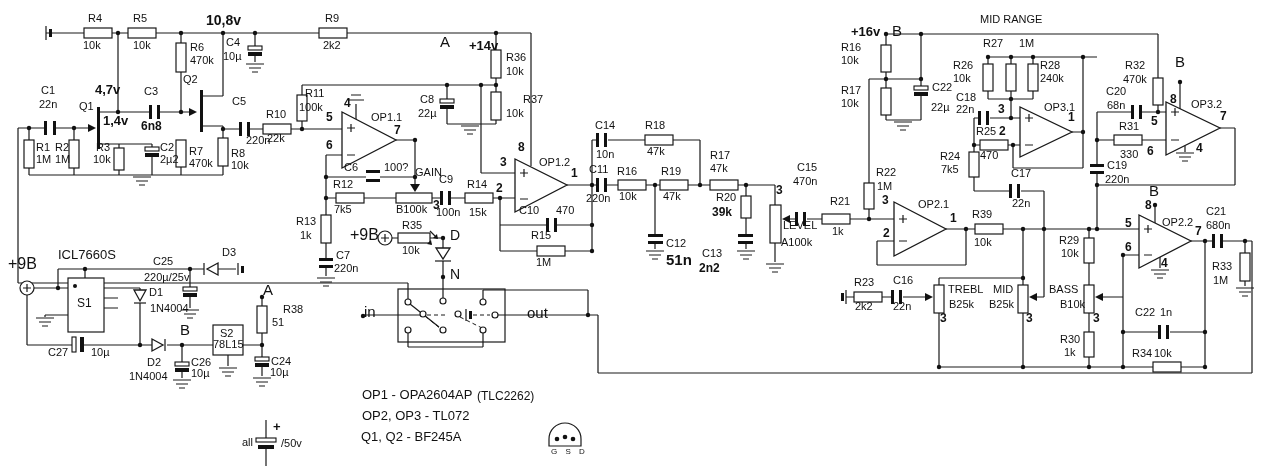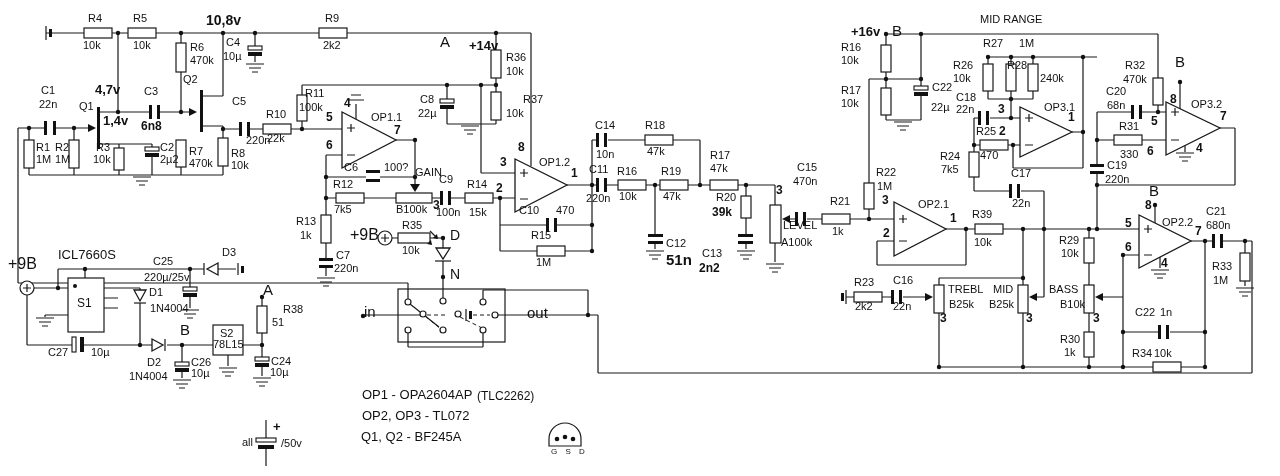--- a/index.html
+++ b/index.html
@@ -528,21 +528,21 @@
       <span class="lbl" style="left: 841px; top: 55px;">10k</span>
       <span class="lbl" style="left: 841px; top: 85px;">R17</span>
       <span class="lbl" style="left: 841px; top: 98px;">10k</span>
       <span class="lbl" style="left: 932px; top: 82px;">C22</span>
       <span class="lbl" style="left: 931px; top: 102px;">22µ</span>
       <span class="lbl" style="left: 980px; top: 14px;">MID RANGE</span>
       <span class="lbl" style="left: 983px; top: 38px;">R27</span>
       <span class="lbl" style="left: 1019px; top: 38px;">1M</span>
       <span class="lbl" style="left: 953px; top: 60px;">R26</span>
       <span class="lbl" style="left: 953px; top: 73px;">10k</span>
-      <span class="lbl" style="left: 993px; top: 60px; padding-left: 14px;">R28</span>
+      <span class="lbl" style="left: 1040px; top: 60px;">R28</span>
       <span class="lbl" style="left: 1040px; top: 73px;">240k</span>
       <span class="lbl" style="left: 956px; top: 92px;">C18</span>
       <span class="lbl" style="left: 956px; top: 104px;">22n</span>
       <span class="lbl b" style="left: 998px; top: 103px; font-size: 12px;">3</span>
       <span class="lbl" style="left: 1044px; top: 102px;">OP3.1</span>
       <span class="lbl b" style="left: 1068px; top: 111px; font-size: 12px;">1</span>
       <span class="lbl b" style="left: 999px; top: 125px; font-size: 12px;">2</span>
       <span class="lbl" style="left: 976px; top: 126px;">R25</span>
       <span class="lbl" style="left: 980px; top: 150px;">470</span>
       <span class="lbl" style="left: 940px; top: 151px;">R24</span>

